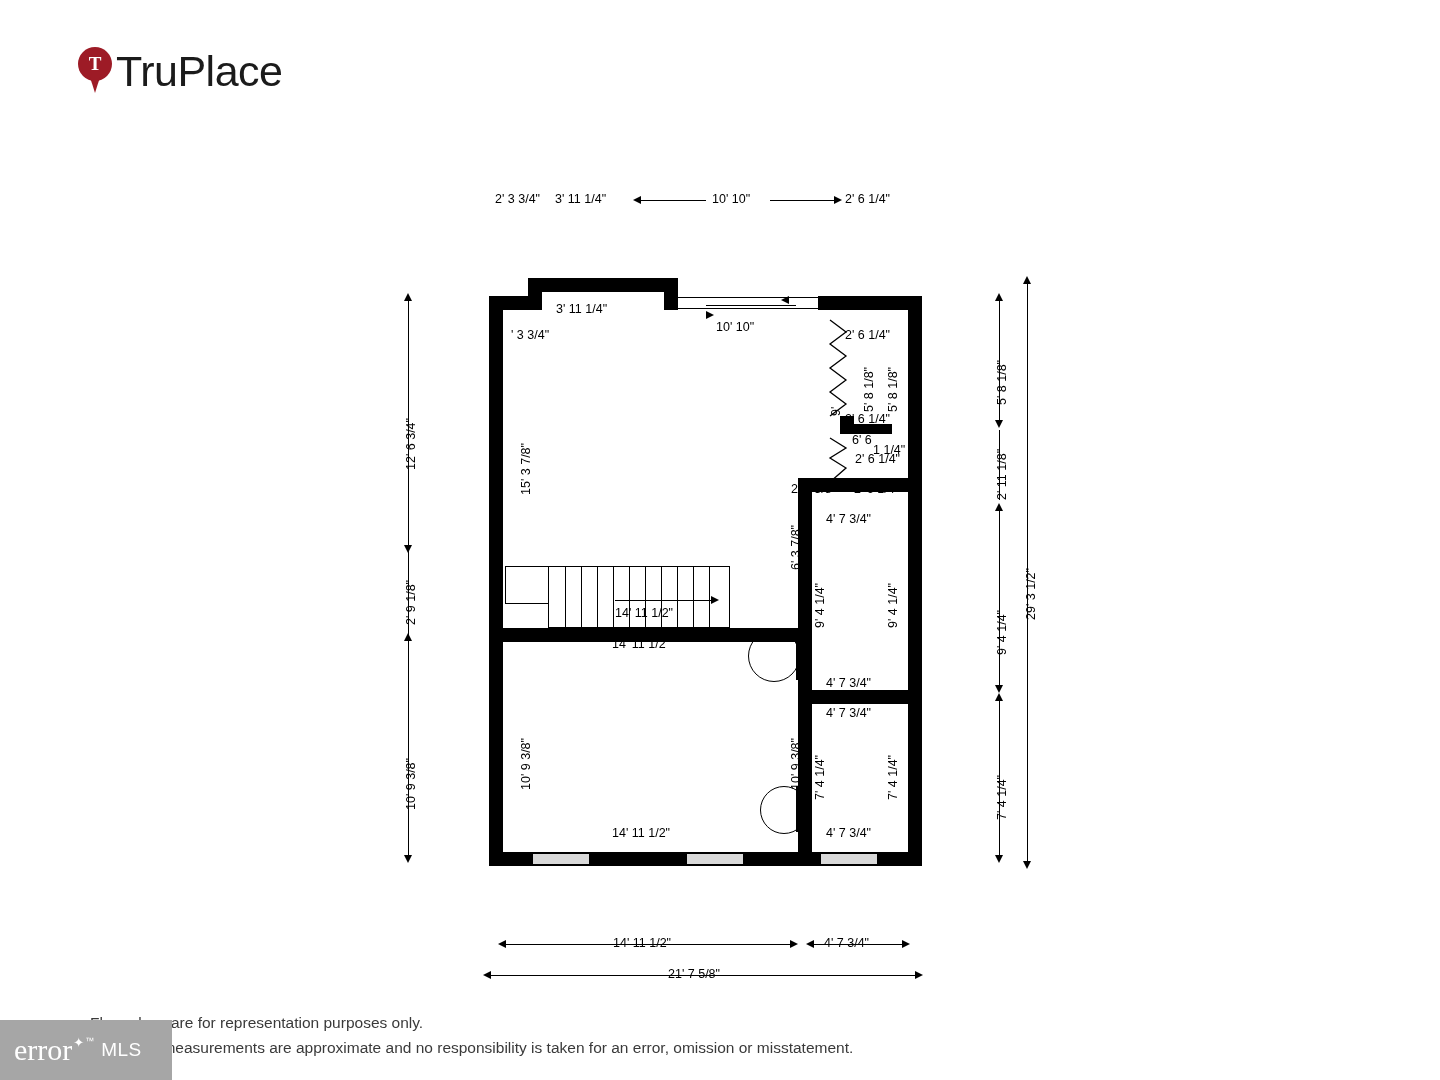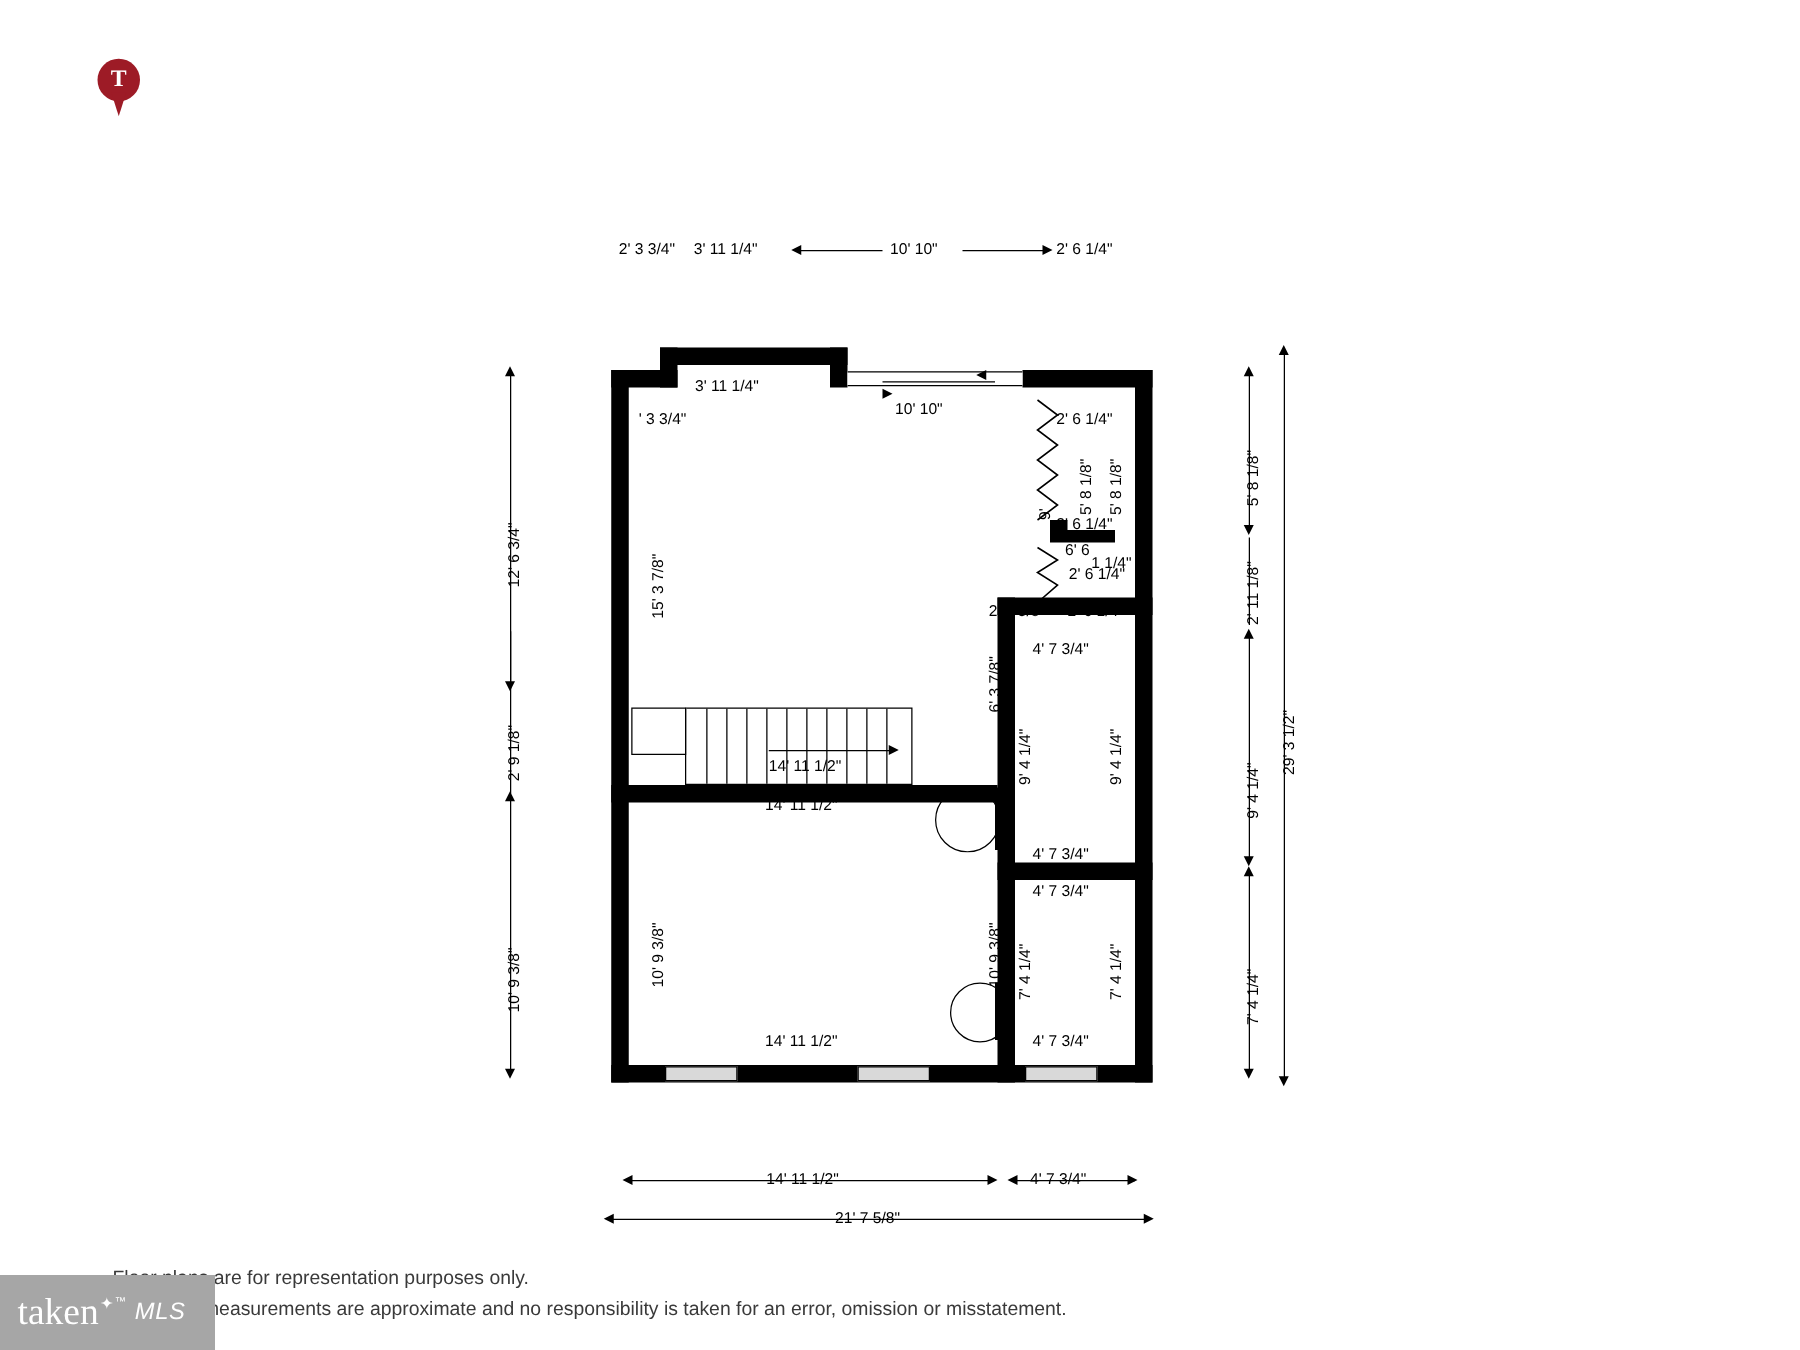--- a/index.html
+++ b/index.html
@@ -202,32 +202,32 @@
     position: relative;
     top: -9px;
     margin-left: 1px;
   }
   #bright .mls {
     color: #ffffff;
     font-size: 19px;
     margin-left: 7px;
     letter-spacing: 0.5px;
     font-family: "Liberation Sans", sans-serif;
-    font-style: italic;
   }
 </style>
 </head>
 <body>
 
 <div id="brand">
   <span class="pin">
     <span class="head"></span>
     <span class="tail"></span>
     <span class="glyph">T</span>
   </span>
+  <span class="wordmark">TruPlace</span>
 </div>
 
 <div id="plan">
 
   <div class="dim" style="left:495px; top:192px;">2' 3 3/4"</div>
   <div class="dim" style="left:555px; top:192px;">3' 11 1/4"</div>
   <div class="dim" style="left:712px; top:192px;">10' 10"</div>
   <div class="dim" style="left:845px; top:192px;">2' 6 1/4"</div>
 
   <div class="aline h" style="left:640px; top:200px; width:66px;"></div>
@@ -384,17 +384,17 @@
   <div class="dim" style="left:668px; top:967px;">21' 7 5/8"</div>
 
 </div>
 
 <div id="disclaimer">
   <div>Floor plans are for representation purposes only.</div>
   <div>Sizes and measurements are approximate and no responsibility is taken for an error, omission or misstatement.</div>
 </div>
 
 <div id="bright">
-  <span class="btext">taken</span>
+  <span class="btext">error</span>
   <span class="star">✦</span>
   <span class="tm">™</span>
   <span class="mls">MLS</span>
 </div>
 
 </body></html>

